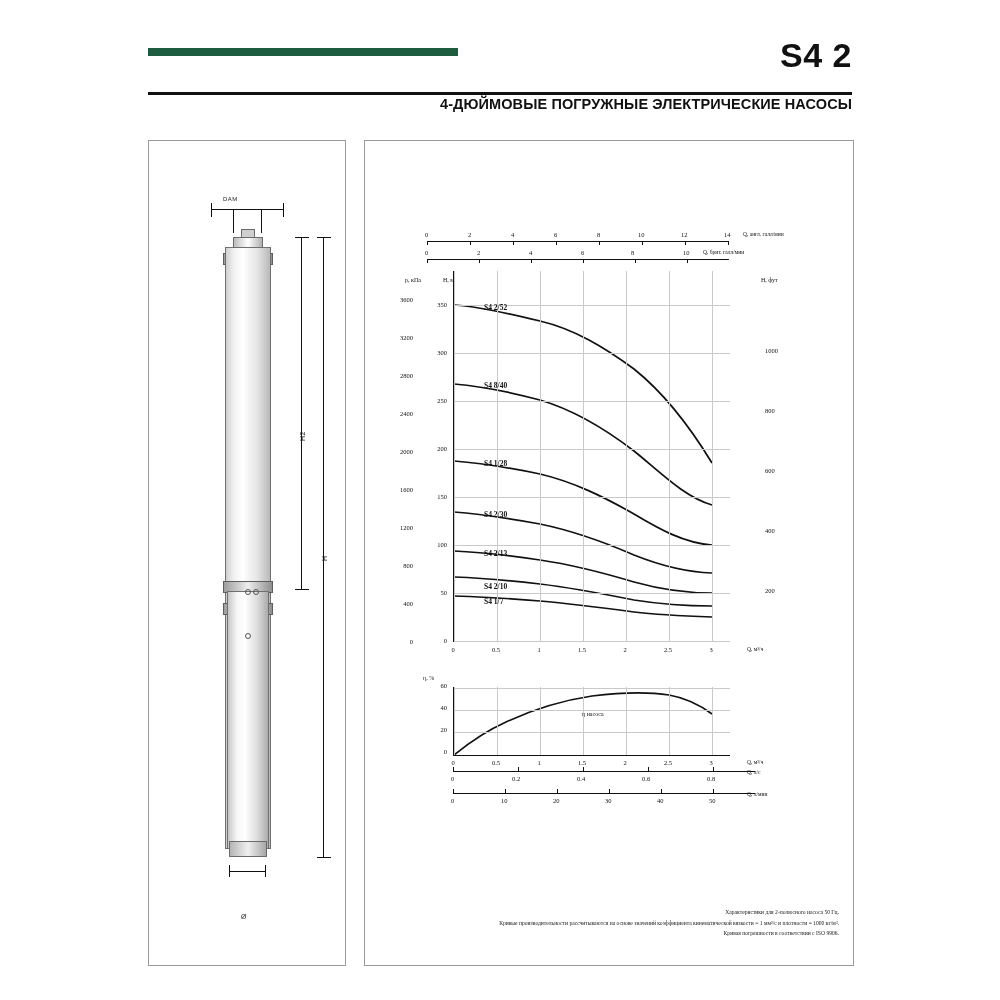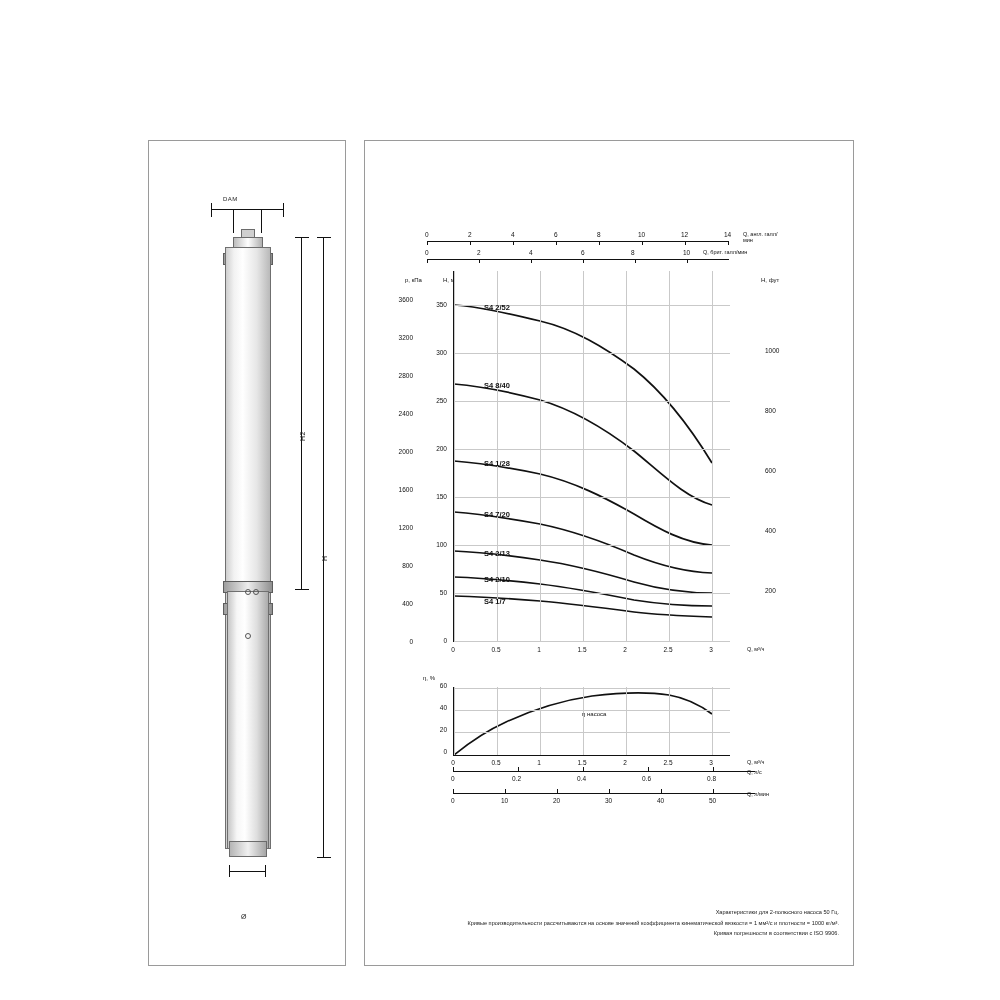--- a/index.html
+++ b/index.html
@@ -9,21 +9,21 @@
   
   .hdr{position:absolute;left:148px;top:44px;width:704px;height:80px;}
   .hdr-greenbar{position:absolute;left:0;top:4px;width:310px;height:8px;background:#1d5c3f;}
   .hdr-title{position:absolute;right:0;top:-8px;font-size:34px;font-weight:bold;letter-spacing:0.5px;color:#111;}
   .hdr-rule{position:absolute;left:0;top:48px;width:704px;height:3px;background:#111;}
   .hdr-sub{position:absolute;right:0;top:52px;font-size:14.5px;font-weight:bold;color:#111;letter-spacing:0.1px;}
 
   
   .panel{position:absolute;border:1px solid #9a9a9a;background:#fff;}
   .panel-left{left:148px;top:140px;width:196px;height:824px;}
-  .panel-right{left:364px;top:140px;width:488px;height:824px;}
+  .panel-right{left:364px;top:140px;width:488px;height:824px;font-family:Liberation Serif, serif;}
 
   
   .pump-wrap{position:absolute;left:0;top:0;width:196px;height:824px;}
   .dim-top-label{position:absolute;left:74px;top:55px;font-size:6px;color:#222;letter-spacing:.4px;}
   .arrowline{position:absolute;background:#111;}
   .pump-body{position:absolute;left:76px;top:106px;width:44px;height:600px;background:linear-gradient(90deg,#cfcfcf 0%,#f2f2f2 18%,#ffffff 38%,#e6e6e6 70%,#b9b9b9 100%);border:1px solid #6f6f6f;}
   .pump-cap{position:absolute;left:84px;top:96px;width:28px;height:12px;background:linear-gradient(90deg,#bdbdbd,#fff,#b0b0b0);border:1px solid #6b6b6b;}
   .pump-neck{position:absolute;left:92px;top:88px;width:12px;height:10px;background:#cfcfcf;border:1px solid #6b6b6b;}
   .pump-band{position:absolute;left:74px;width:48px;height:10px;background:linear-gradient(90deg,#9e9e9e,#ededed,#8f8f8f);border:1px solid #5d5d5d;}
   .pump-motor{position:absolute;left:78px;top:450px;width:40px;height:256px;background:linear-gradient(90deg,#c6c6c6 0%,#f6f6f6 22%,#ffffff 42%,#dedede 72%,#ababab 100%);border:1px solid #6f6f6f;}
@@ -59,20 +59,26 @@
 
   .unit-tag{position:absolute;font-size:5.5px;color:#111;}
   .hdr-unit{position:absolute;font-size:6px;color:#111;}
   svg{display:block;}
 </style>
 </head>
 <body>
 
 <div class="page">
 
+  <div class="hdr">
+    <div class="hdr-greenbar"></div>
+    <div class="hdr-title">S4 2</div>
+    <div class="hdr-rule"></div>
+    <div class="hdr-sub">4-ДЮЙМОВЫЕ ПОГРУЖНЫЕ ЭЛЕКТРИЧЕСКИЕ НАСОСЫ</div>
+  </div>
 
   <div class="panel panel-left">
     <div class="pump-wrap">
 
       <div class="dim-top-label">DAM</div>
 
       <div class="arrowline" style="left:62px;top:68px;width:72px;height:1px;"></div>
       <div class="arrowline" style="left:62px;top:62px;width:1px;height:14px;"></div>
       <div class="arrowline" style="left:134px;top:62px;width:1px;height:14px;"></div>
       <div class="arrowline" style="left:84px;top:68px;width:1px;height:24px;"></div>
@@ -183,23 +189,23 @@
           <path d="M0,280 C26,281 52,284 86,289 C120,294 150,302 180,311 C205,318 230,322 258,322" fill="none" stroke="#111" stroke-width="1.7"></path>
 
           <path d="M0,306 C26,307 52,309 86,313 C120,317 150,323 180,329 C205,333 230,335 258,335" fill="none" stroke="#111" stroke-width="1.7"></path>
 
           <path d="M0,325 C26,326 52,327 86,330 C120,333 150,337 180,341 C205,344 230,345 258,346" fill="none" stroke="#111" stroke-width="1.7"></path>
         </svg>
 
         <div class="curve-label" style="left:30px;top:32px;">S4 2/52</div>
         <div class="curve-label" style="left:30px;top:110px;">S4 8/40</div>
         <div class="curve-label" style="left:30px;top:188px;">S4 1/28</div>
-        <div class="curve-label" style="left:30px;top:239px;">S4 7/20</div>
+        <div class="curve-label" style="left:30px;top:239px;">S4 2/30</div>
         <div class="curve-label" style="left:30px;top:278px;">S4 2/13</div>
-        <div class="curve-label" style="left:30px;top:304px;">S4 2/10</div>
+        <div class="curve-label" style="left:30px;top:311px;">S4 2/10</div>
         <div class="curve-label" style="left:30px;top:326px;">S4 1/7</div>
       </div>
 
       <div class="ylab" style="left:56px;top:160px;">350</div>
       <div class="ylab" style="left:56px;top:208px;">300</div>
       <div class="ylab" style="left:56px;top:256px;">250</div>
       <div class="ylab" style="left:56px;top:304px;">200</div>
       <div class="ylab" style="left:56px;top:352px;">150</div>
       <div class="ylab" style="left:56px;top:400px;">100</div>
       <div class="ylab" style="left:56px;top:448px;">50</div>

